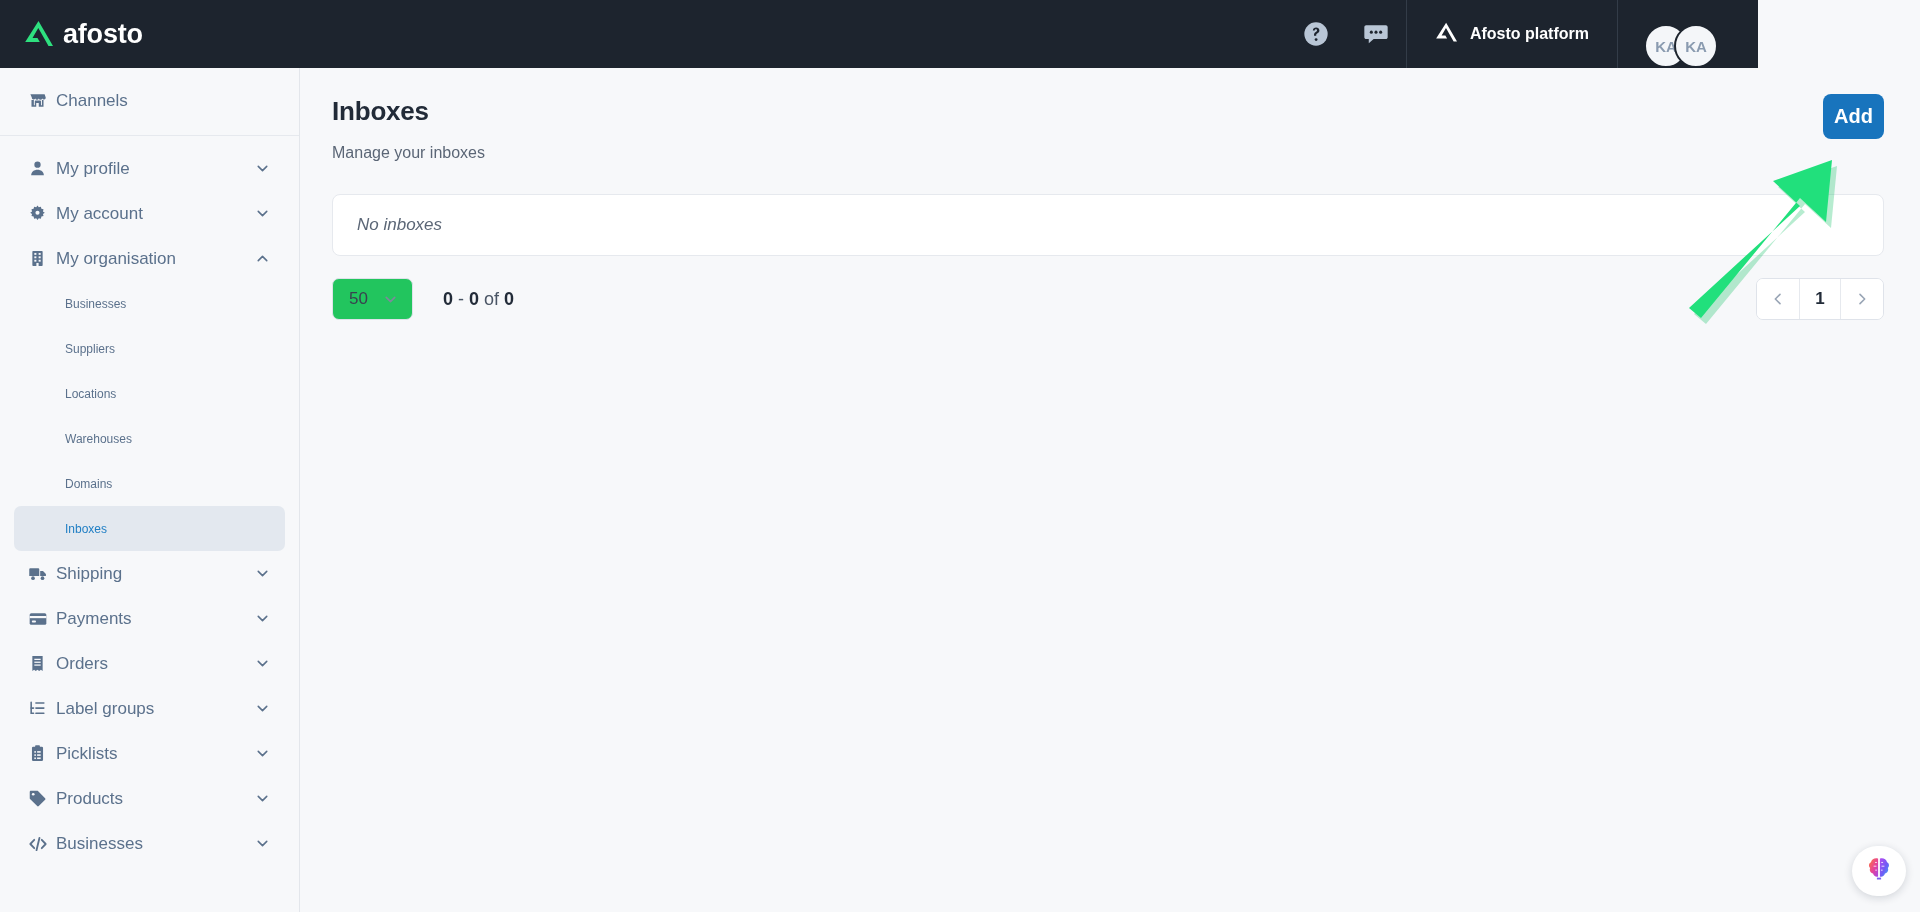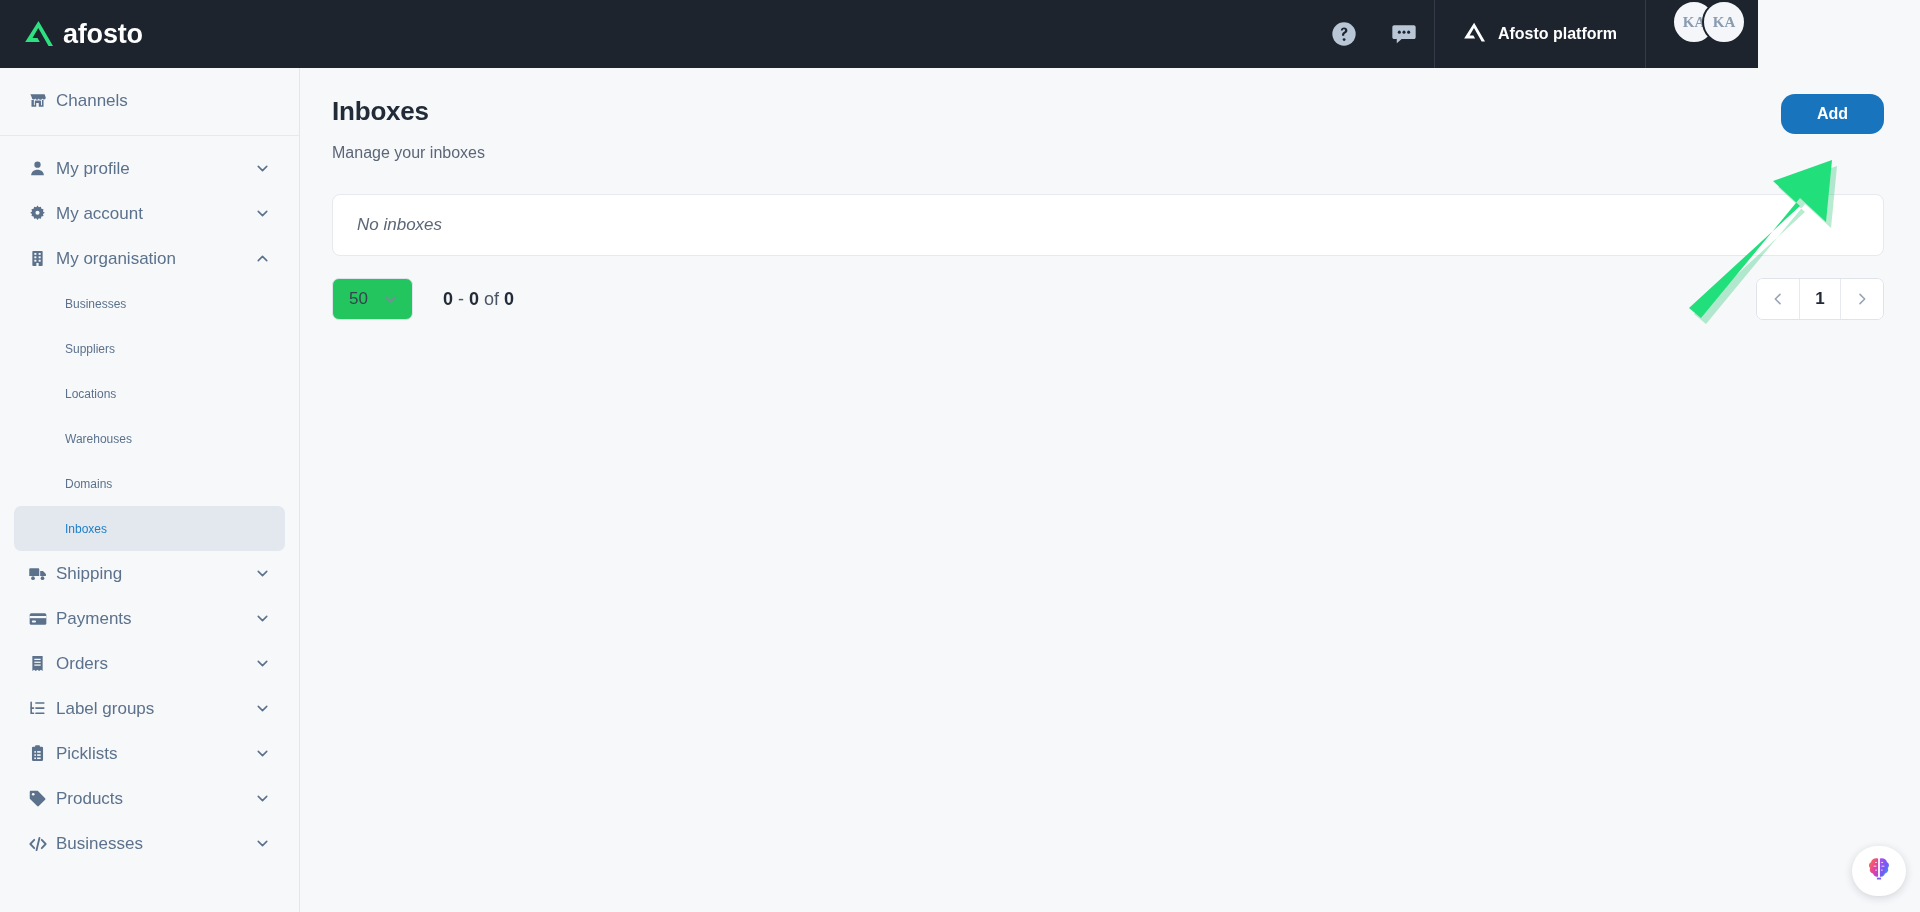--- a/index.html
+++ b/index.html
@@ -37,23 +37,22 @@
     display: flex; align-items: center; gap: 12px;
     padding: 0 28px;
     border-left: 1px solid #333c48;
     border-right: 1px solid #333c48;
     cursor: pointer;
   }
   #platform-selector .pf-label {
     color: #ffffff; font-size: 16px; font-weight: 700; white-space: nowrap;
   }
   #avatars {
-    display: flex; align-items: flex-start; padding: 0 12px 0 26px;
+    display: flex; align-items: flex-end; padding: 0 40px 0 26px;
     cursor: pointer;
-    font-family: Liberation Serif, serif;
   }
   .avatar {
     width: 44px; height: 44px; border-radius: 50%;
     background: #f4f6f9;
     display: flex; align-items: center; justify-content: center;
     color: #8a9bb0; font-size: 15px; font-weight: 700;
     border: 2px solid #1d242e;
   }
   .avatar.second { margin-left: -14px; }
 
@@ -101,23 +100,23 @@
   }
   #page-title {
     font-size: 26px; font-weight: 700; color: #222b38; letter-spacing: -0.2px;
   }
   #page-sub {
     margin-top: 17px; font-size: 16px; color: #5b6676;
   }
   #add-button {
     position: absolute; right: 36px; top: 26px;
     background: #1874bd; color: #ffffff;
-    font-size: 16px; font-weight: 700;
-    border: none; border-radius: 14px;
-    padding: 11px 36px; cursor: pointer;
+    font-size: 20px; font-weight: 700;
+    border: none; border-radius: 8px;
+    padding: 11px 11px; cursor: pointer;
   }
 
   #empty-card {
     margin: 32px 36px 0 32px;
     background: #ffffff;
     border: 1px solid #e6e9ee;
     border-radius: 8px;
     height: 62px;
     display: flex; align-items: center;
     padding: 0 24px;

